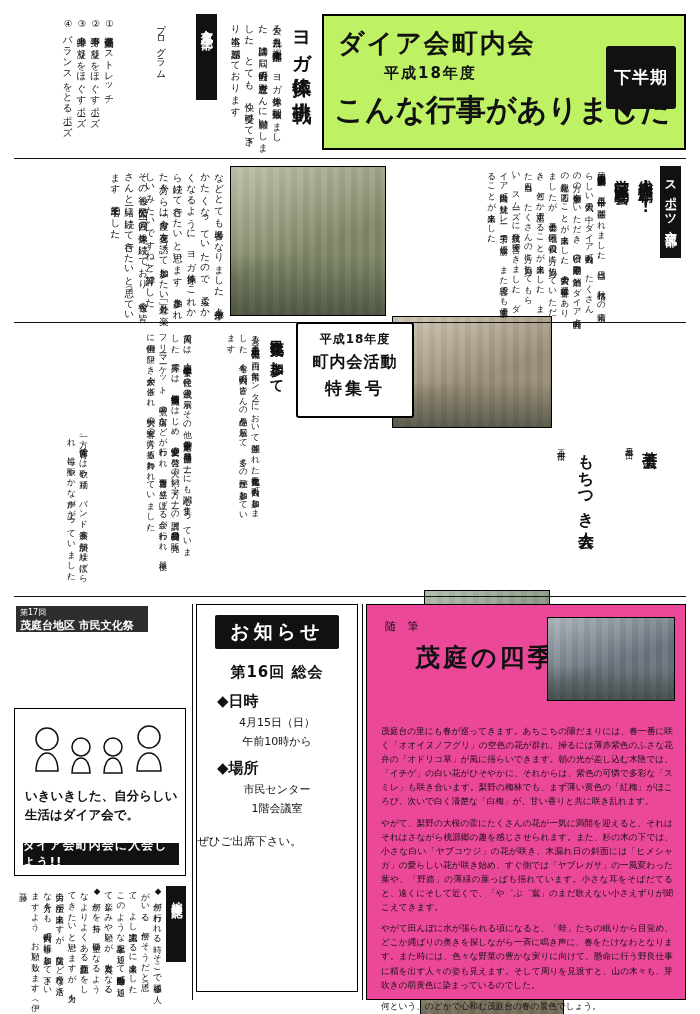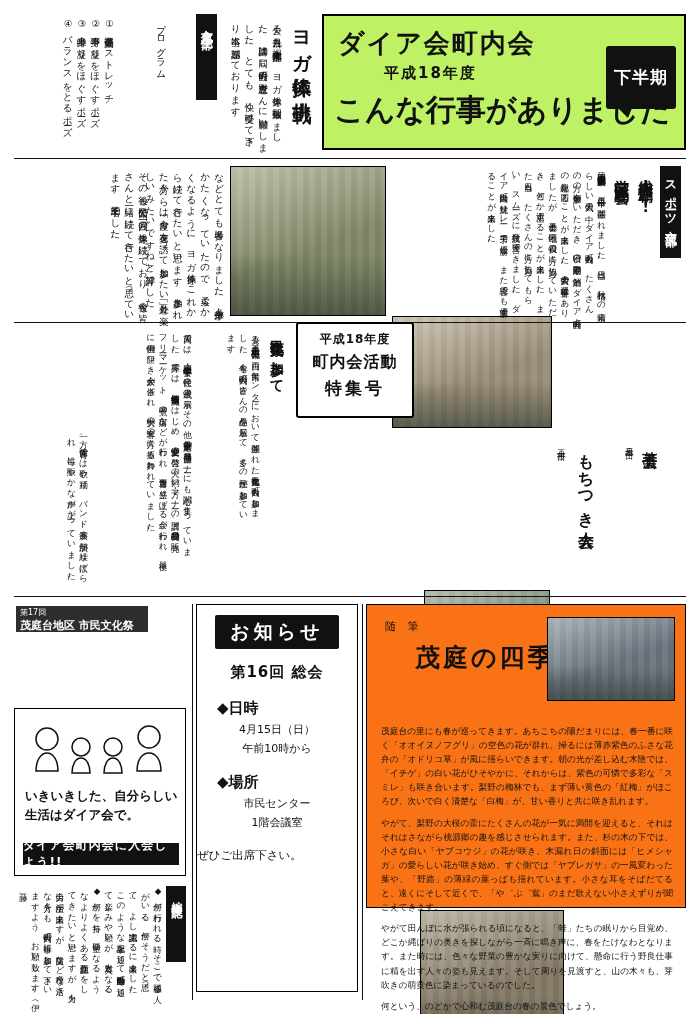--- a/index.html
+++ b/index.html
@@ -92,28 +92,28 @@
     position:absolute; left:196px; top:604px; width:162px; height:388px;
     border:1px solid #000; background:#fff;
   }
   .notice-head {
     margin:10px auto 0; width:124px; height:34px; background:#111; color:#fff;
     font-size:19px; font-weight:bold; letter-spacing:4px;
     display:flex; align-items:center; justify-content:center;
     border-radius:2px;
   }
   .notice h3 { margin:14px 0 0; text-align:center; font-size:15px; letter-spacing:1px; }
-  .notice .line { text-align:center; font-size:15px; margin-top:17px; font-weight:bold;}
+  .notice .line { text-align:center; font-size:15px; margin-top:10px; font-weight:bold;}
   .notice .sub  { text-align:center; font-size:11px; margin-top:4px; }
   .notice .note { text-align:left; font-size:11.5px; margin-top:18px; }
 
   
   .essay {
-    position:absolute; left:366px; top:604px; width:320px; height:304px;
-    border:1px solid #000; background:#f97316;
+    position:absolute; left:366px; top:604px; width:320px; height:396px;
+    border:1px solid #000; background:#ec4899;
   }
   .essay-tag { position:absolute; left:18px; top:14px; font-size:11px; letter-spacing:4px; }
   .essay-title {
     position:absolute; left:48px; top:36px; font-size:25px; font-weight:bold;
     font-family:"DejaVu Serif", serif; letter-spacing:3px;
   }
   .essay-photo { position:absolute; right:10px; top:12px; width:128px; height:84px; }
   .essay-body {
     position:absolute; left:14px; right:12px; top:118px;
     font-size:8.7px; line-height:1.62; text-align:justify;

